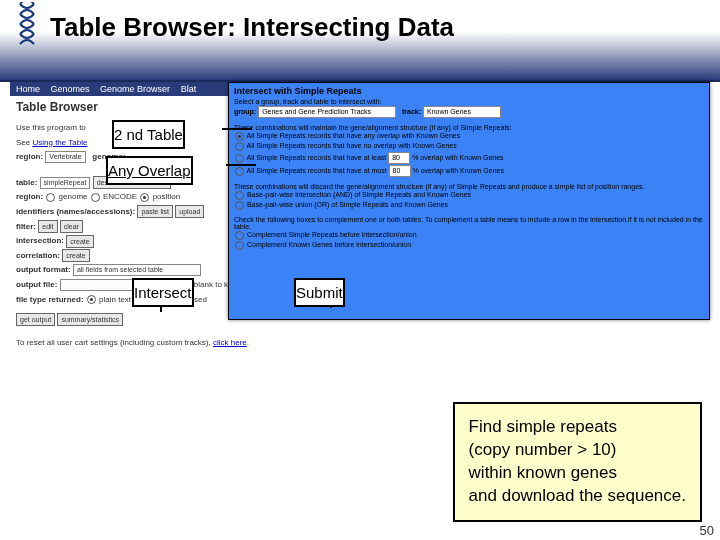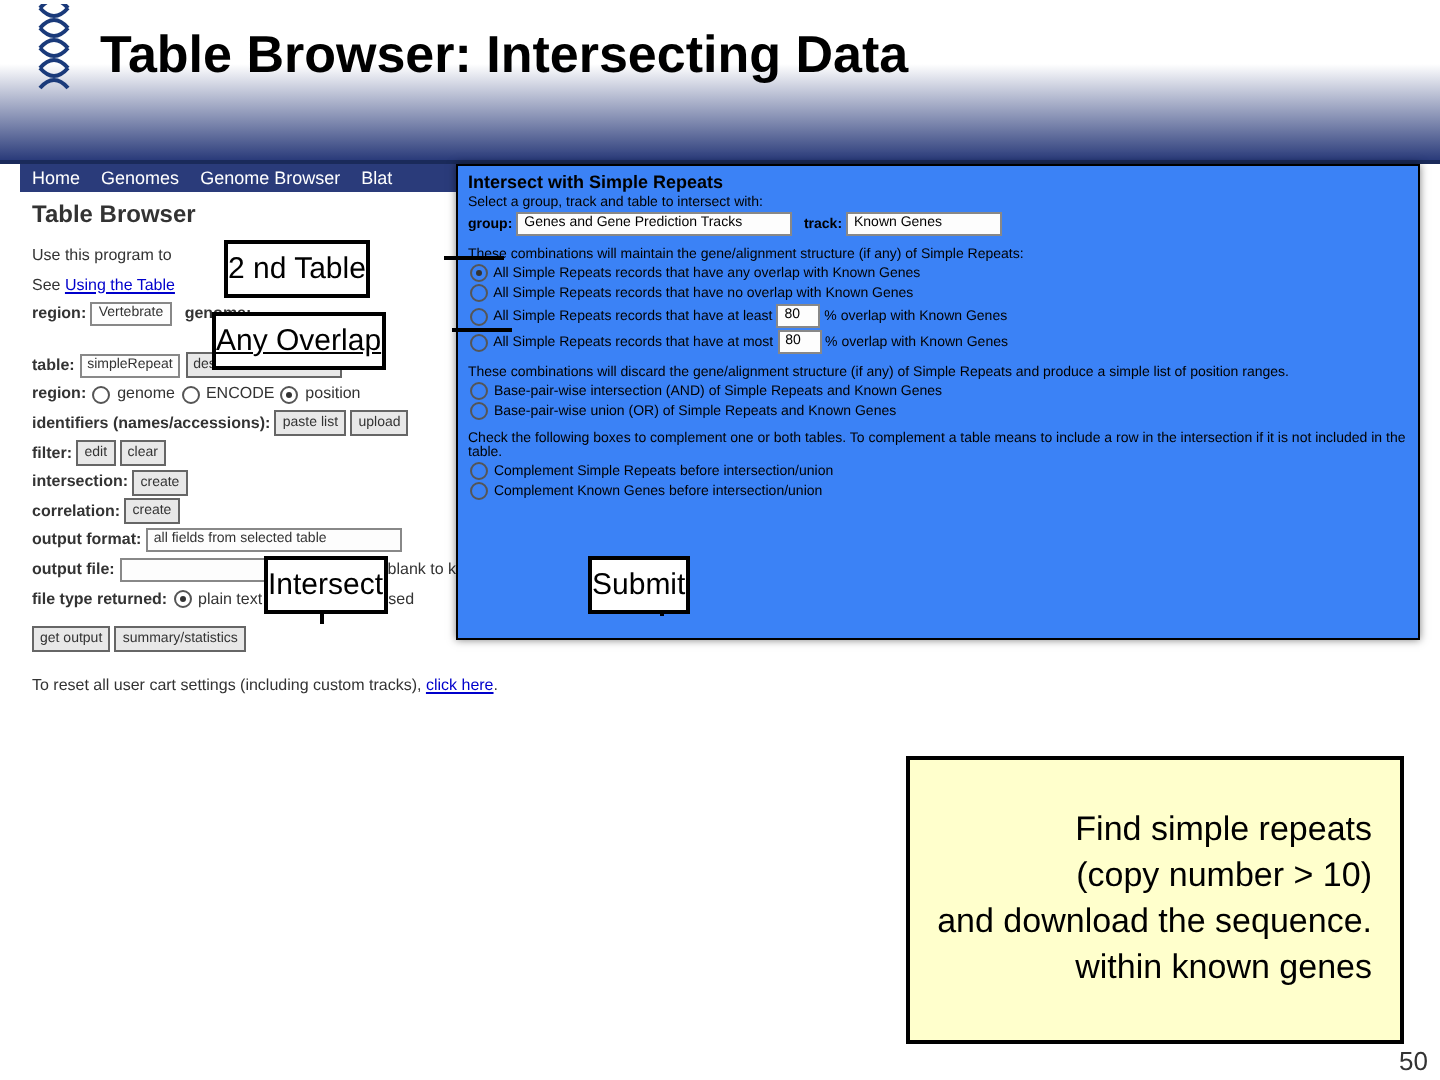--- a/index.html
+++ b/index.html
@@ -151,23 +151,23 @@
   .ptr3 { left: 160px; top: 212px; height: 18px; width: 2px; }
   .ptr4 { left: 330px; top: 212px; height: 14px; width: 2px; }
 
   
   .goal-box {
     position: absolute;
     right: 18px;
     bottom: 18px;
     background: #ffffcc;
     border: 2px solid #000;
-    padding: 24px 14px;
+    padding: 12px 14px;
     font-size: 17px;
-    text-align: right;
+    text-align: left;
     line-height: 1.35;
     z-index: 30;
   }
   .page-num {
     position: absolute;
     right: 6px;
     bottom: 2px;
     font-size: 13px;
     color: #333;
   }
@@ -294,17 +294,17 @@
   <div class="callout intersect">Intersect</div>
   <div class="pointer ptr3"></div>
   <div class="callout submit">Submit</div>
   <div class="pointer ptr4"></div>
 
 </div>
 
 <div class="goal-box">
   <div>Find simple repeats</div>
   <div>(copy number &gt; 10)</div>
+  <div>within known genes</div>
   <div>and download the sequence.</div>
-  <div>within known genes</div>
 </div>
 
 <div class="page-num">50</div>
 
 </body></html>

